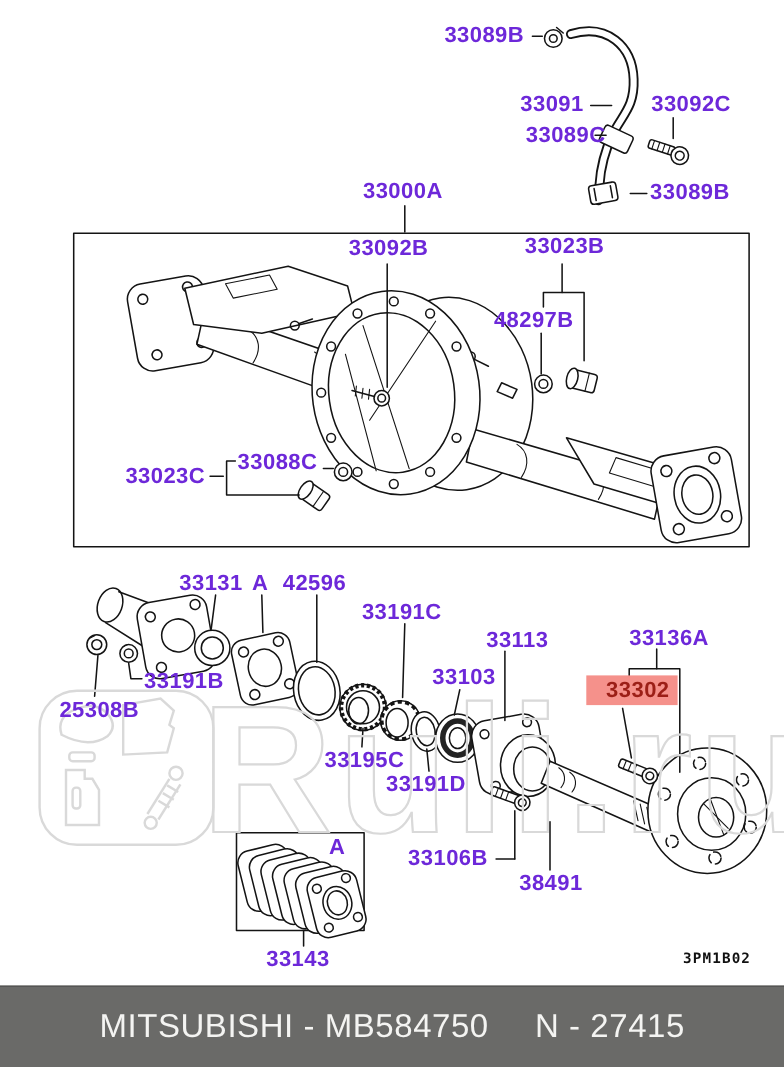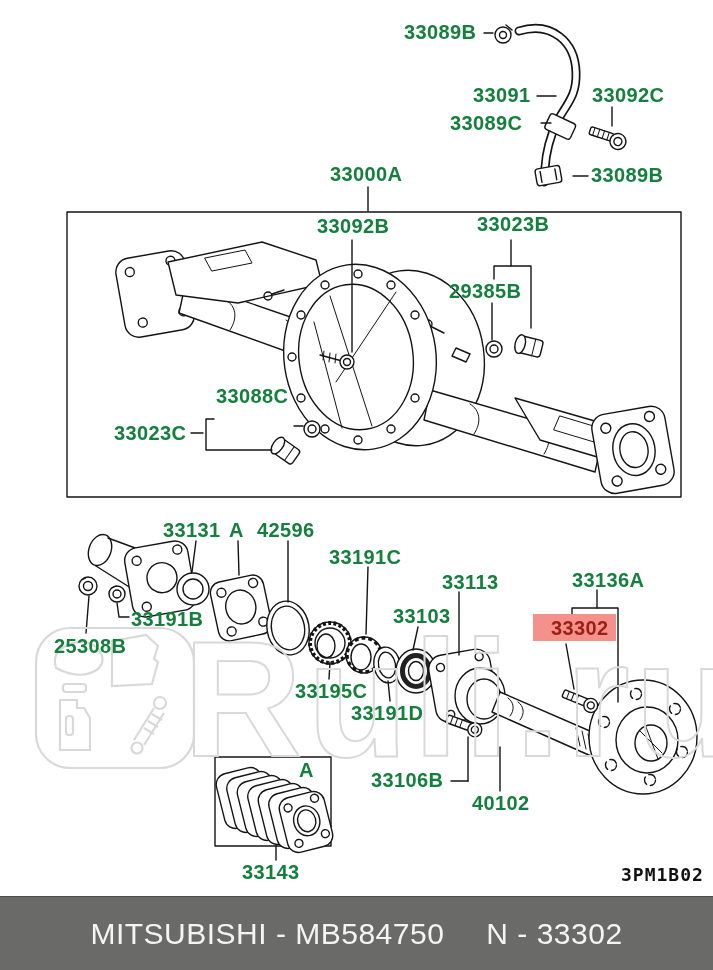--- a/index.html
+++ b/index.html
@@ -6,29 +6,29 @@
   .stage{
     position:relative;width:713px;height:970px;background:#ffffff;
     font-family:"Liberation Sans",sans-serif;overflow:hidden;margin:0 auto;
   }
   svg{position:absolute;left:0;top:0;}
   .s{stroke:var(--line,#141414);stroke-width:1.4;fill:none;stroke-linecap:round;stroke-linejoin:round;}
   .w{stroke:var(--line,#141414);stroke-width:1.4;fill:#ffffff;stroke-linejoin:round;}
   .thin{stroke-width:1;}
   .pl{
     position:absolute;font-weight:700;font-size:20px;letter-spacing:.4px;
-    color:#15803d;white-space:nowrap;line-height:1;
+    color:#6d28d9;white-space:nowrap;line-height:1;
   }
   .pl.hl{
     background:var(--highlight-bg,#f5918b);color:var(--highlight-text,#9c1f17);
     padding:4px 7px 3px 18px;
   }
   .plate-code{
     position:absolute;left:621px;top:864px;
-    font-family:"DejaVu Sans Mono",monospace;font-weight:700;font-size:18px;
+    font-family:"DejaVu Sans Mono",monospace;font-weight:700;font-size:13px;
     letter-spacing:1px;color:#111;
   }
   .footer{
     position:absolute;left:0;top:896px;width:713px;height:74px;
     background:var(--footer-bg,#6a6a68);border-top:1px solid #4e4e4c;
     display:flex;align-items:center;justify-content:center;gap:42px;
     color:var(--footer-text,#f4f4f2);font-size:30px;letter-spacing:.5px;
   }
 </style>
 </head>
@@ -353,44 +353,44 @@
         <line x1="144" y1="728" x2="154" y2="734"></line>
         <circle cx="137" cy="748" r="5.5"></circle>
       </g>
       <text x="183" y="756" font-family="Liberation Sans, sans-serif" font-size="165" font-weight="700" letter-spacing="5" stroke="#d9d9d9" stroke-width="2" fill="none">Ruli.ru</text>
     </g>
   </svg>
 
   <div class="pl" style="left:404px;top:22px">33089B</div>
   <div class="pl" style="left:473px;top:85px">33091</div>
   <div class="pl" style="left:592px;top:85px">33092C</div>
-  <div class="pl" style="left:450px;top:113px">33089C</div>
+  <div class="pl" style="left:478px;top:113px">33089C</div>
   <div class="pl" style="left:591px;top:165px">33089B</div>
   <div class="pl" style="left:330px;top:164px">33000A</div>
   <div class="pl" style="left:317px;top:216px">33092B</div>
   <div class="pl" style="left:477px;top:214px">33023B</div>
-  <div class="pl" style="left:449px;top:281px">29385B</div>
+  <div class="pl" style="left:449px;top:281px">48297B</div>
   <div class="pl" style="left:114px;top:423px">33023C</div>
-  <div class="pl" style="left:216px;top:386px">33088C</div>
+  <div class="pl" style="left:216px;top:410px">33088C</div>
   <div class="pl" style="left:163px;top:520px">33131</div>
   <div class="pl" style="left:229px;top:520px">A</div>
   <div class="pl" style="left:257px;top:520px">42596</div>
   <div class="pl" style="left:329px;top:547px">33191C</div>
   <div class="pl" style="left:442px;top:572px">33113</div>
   <div class="pl" style="left:393px;top:606px">33103</div>
   <div class="pl" style="left:572px;top:570px">33136A</div>
   <div class="pl hl" style="left:533px;top:614px">33302</div>
   <div class="pl" style="left:131px;top:609px">33191B</div>
   <div class="pl" style="left:54px;top:636px">25308B</div>
   <div class="pl" style="left:295px;top:681px">33195C</div>
   <div class="pl" style="left:351px;top:703px">33191D</div>
   <div class="pl" style="left:371px;top:770px">33106B</div>
-  <div class="pl" style="left:472px;top:793px">40102</div>
+  <div class="pl" style="left:472px;top:793px">38491</div>
   <div class="pl" style="left:242px;top:862px">33143</div>
   <div class="pl" style="left:299px;top:760px">A</div>
 
   <div class="plate-code">3PM1B02</div>
 
   <div class="footer">
     <span>MITSUBISHI - MB584750</span>
-    <span>N - 33302</span>
+    <span>N - 27415</span>
   </div>
 </div>
 
 </body></html>

